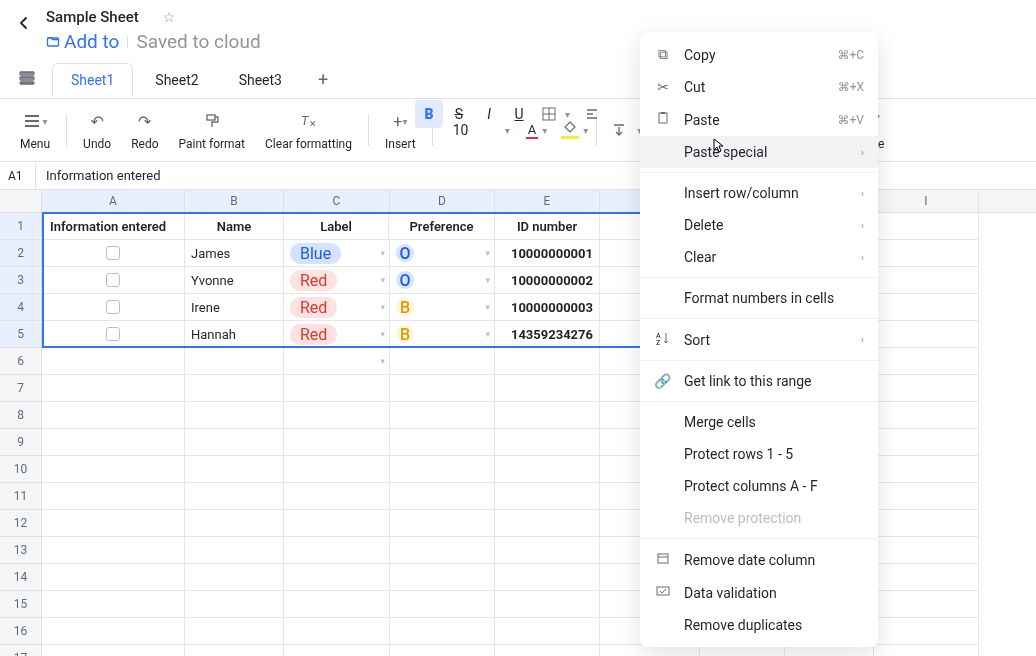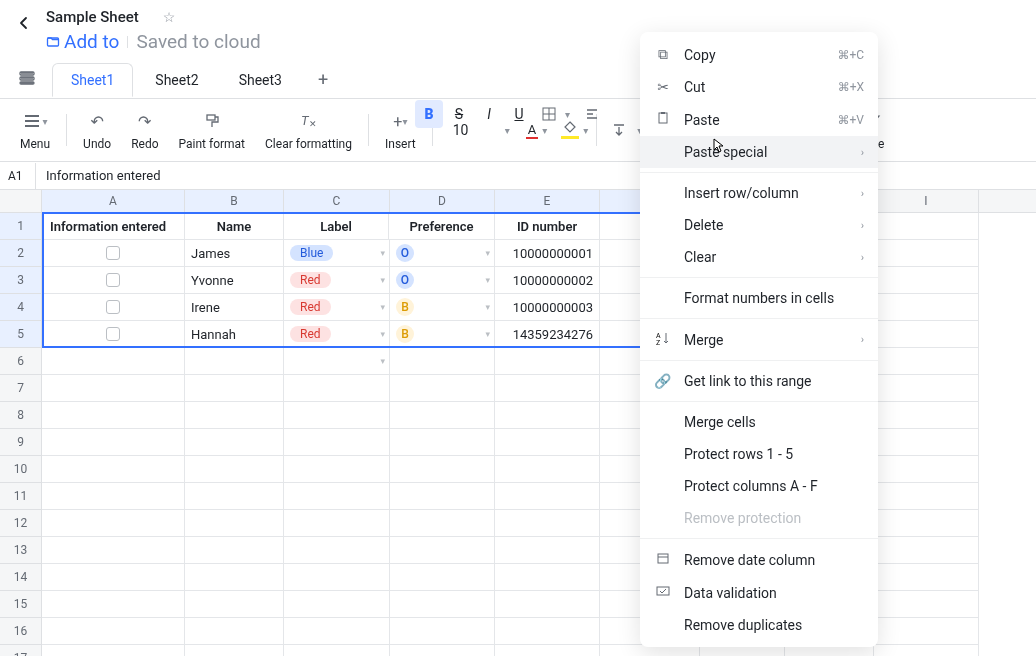--- a/index.html
+++ b/index.html
@@ -52,25 +52,25 @@
   .colh.wF { width:100px; }
   .colh.wG { width:85px; }
   .colh.wH { width:89px; background:#f5f6f7;}
   .colh.wI { width:105px; background:#f5f6f7;}
   
   .gridbody { }
   .row { display:flex; height:27px; }
   .rowh { width:42px; text-align:center; font-size:12px; color:#646a73; border-right:1px solid #dee0e3; border-bottom:1px solid #dee0e3; background:#f5f6f7; line-height:27px;}
   .rowh.sel { background:#e8f0ff;}
   .cell { border-right:1px solid #e4e6e9; border-bottom:1px solid #e4e6e9; padding: 0 6px; display:flex; align-items:center; font-size:13px; overflow:hidden; position:relative;}
-  .cell.wA { width:143px;} .cell.wB{width:99px;} .cell.wC{width:106px;} .cell.wD{width:105px;} .cell.wE{width:105px;} .cell.wF{width:100px;} .cell.wG{width:85px;} .cell.wH{width:89px;} .cell.wI{width:105px;}
+  .cell.wA { width:143px;} .cell.wB{width:99px;} .cell.wC{width:106px;} .cell.wD{width:105px;} .cell.wE{width:105px;font-weight:bold;} .cell.wF{width:100px;} .cell.wG{width:85px;} .cell.wH{width:89px;} .cell.wI{width:105px;}
   .row.header-row .cell { font-weight:600; background:#fff; justify-content:center;}
   .row.header-row .cell.wA { justify-content:flex-start; padding-left:8px;}
   .checkbox { width:14px; height:14px; border:1.5px solid #bbbfc4; border-radius:3px; margin:0 auto;}
-  .chip { border-radius: 10px; padding: 1px 10px; font-size:12px;}
+  .chip { border-radius: 10px; padding: 1px 10px; font-size:16px;}
   .chip.blue { background:#d4e3ff; color:#245bdb;}
   .chip.red { background:#fde2e2; color:#d83931;}
   .chip.oO { background:#d4e3ff; color:#245bdb; border-radius:50%; width:18px;height:18px; padding:0; display:flex;align-items:center;justify-content:center; font-weight:500;}
   .chip.oB { background:#fff3d9; color:#dc9b04; border-radius:50%; width:18px;height:18px; padding:0; display:flex;align-items:center;justify-content:center; font-weight:500;}
   .dd-arrow { position:absolute; right:4px; font-size:9px; color:#bbbfc4;}
   .cell.num { justify-content:flex-end; font-variant-numeric: tabular-nums;}
   
   .sel-border { position:absolute; border:2px solid #3370ff; pointer-events:none; left:42px; top:22px; width:657px; height:136px; }
   
   .ctx-menu { position:absolute; left:640px; top:32px; width:238px; background:#fff; border-radius:8px; box-shadow: 0 6px 24px rgba(0,0,0,.12); padding:6px 0; font-size:14px;}
@@ -563,21 +563,21 @@
       <span class="m-ic"></span>
       <span class="m-label">Format numbers in cells</span>
     </div>
   <div class="m-sep"></div>
   <div class="m-item">
       <span class="m-ic"><svg width="14" height="14">
           <text x="0" y="7" font-size="7">A</text>
           <text x="0" y="14" font-size="7">Z</text>
           <path d="M10 2v10M8 10l2 2 2-2" stroke="#646a73" fill="none"></path>
         </svg></span>
-      <span class="m-label">Merge</span>
+      <span class="m-label">Sort</span>
       <span class="m-arrow">›</span>
     </div>
   <div class="m-sep"></div>
   <div class="m-item">
       <span class="m-ic">🔗</span>
       <span class="m-label">Get link to this range</span>
     </div>
   <div class="m-sep"></div>
   <div class="m-item">
       <span class="m-ic"></span>

